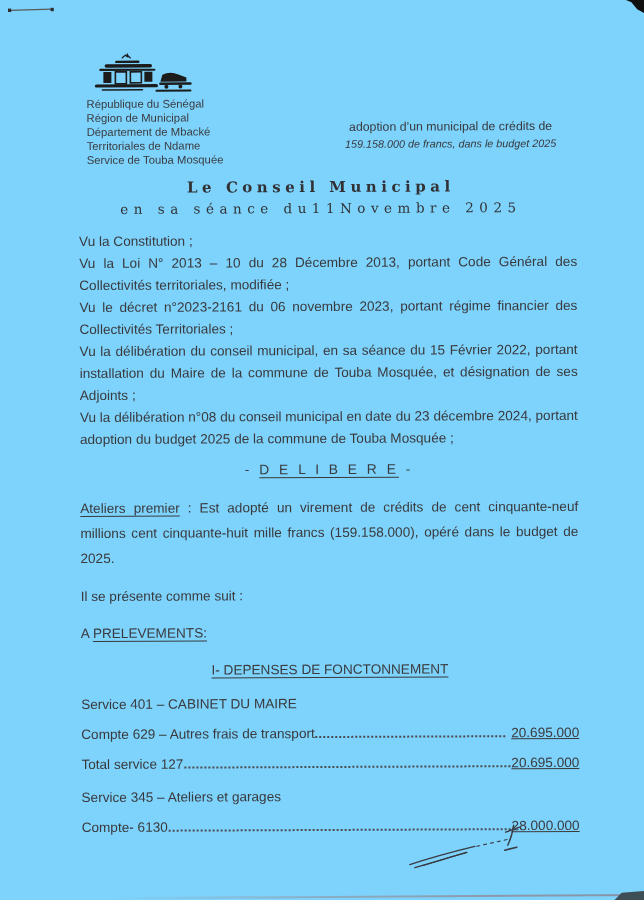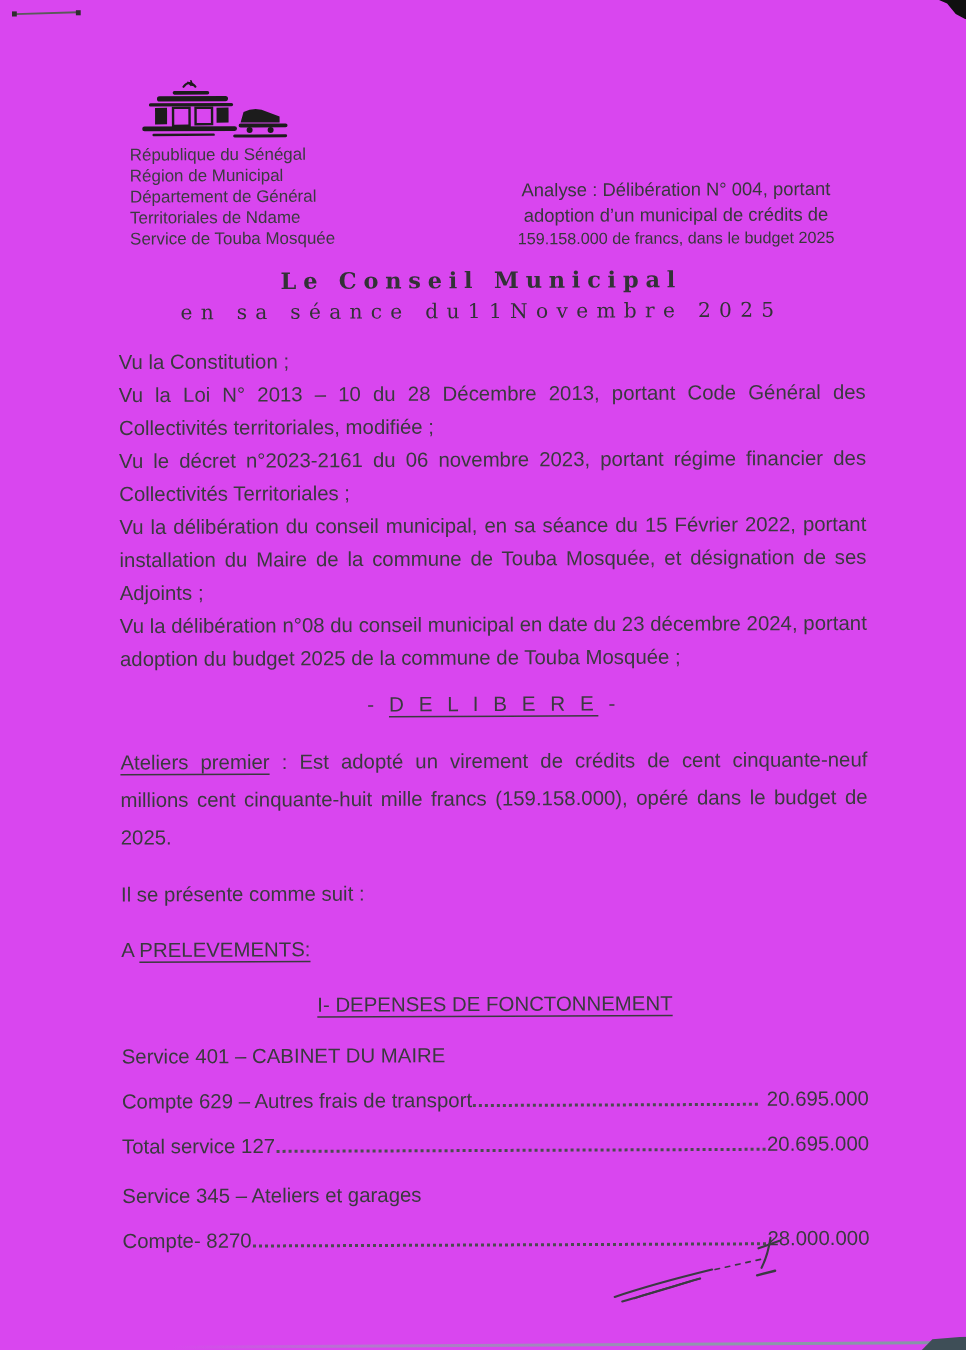--- a/index.html
+++ b/index.html
@@ -4,21 +4,21 @@
 <style>
   html, body { margin:0; padding:0; }
   body {
     width:644px; height:900px;
     background:#f2f2f2;
     font-family:"Liberation Sans", sans-serif;
   }
   .sheet {
     position:relative;
     width:644px; height:900px;
-    background:#d946ef;
+    background:#7dd3fc;
     overflow:hidden;
     color:#3a3a3e;
   }
   .tilt { position:absolute; inset:0; transform:rotate(-0.25deg); }
 
   
   .art-topleft { position:absolute; left:7px; top:0; }
   .art-topright {
     position:absolute; right:0; top:0; width:18px; height:13px;
     background:#101010;
@@ -37,21 +37,21 @@
   }
 
   
   .header-left { position:absolute; left:88px; top:52px; }
   .emblem { display:block; }
   .gov-lines { margin-top:1px; font-size:11.3px; line-height:13.9px; color:#3b3b3f; }
   .analyse {
     position:absolute; left:338px; top:119px; width:228px;
     text-align:center; font-size:12.3px; line-height:16.5px; color:#38383c;
   }
-  .analyse .small { font-size:10.8px; }
+  .analyse .small { font-size:10.8px;font-style:italic; }
 
   
   .title-block { position:absolute; left:0; width:100%; top:178px; text-align:center; color:#323236; }
   .title-main {
     font-family:"DejaVu Serif", serif; font-size:15px; font-weight:700;
     letter-spacing:4.5px; margin:0;
   }
   .title-sub {
     font-family:"DejaVu Serif", serif; font-size:13.5px; font-weight:400;
     letter-spacing:5.5px; margin:4px 0 0 0;
@@ -71,21 +71,21 @@
   .article { margin-top:14px !important; line-height:25px; }
   .intro   { margin-top:15px !important; text-align:left; }
   .section-a { margin-top:15px !important; text-align:left; }
   .section-i { margin-top:15px !important; text-align:center; }
   .budget { margin-top:4px; }
   .brow { display:flex; align-items:baseline; line-height:21px; text-align:left; }
   .brow.service { margin-top:12px; }
   .brow.leader  { margin-top:9px; }
   .dots { flex:1 1 auto; border-bottom:2.2px dotted #4b4b50; margin:0 1px 4px 1px; }
   .dots.gap { margin-right:6px; }
-  .amount { white-space:nowrap; }
+  .amount { white-space:nowrap;text-decoration:underline; }
 
   
   .signature { position:absolute; left:403px; top:820px; }
 </style>
 </head>
 <body>
 
 <div class="sheet">
 
   <div class="art-topleft">
@@ -121,28 +121,27 @@
 
         <path d="M76 22 q8 -4 16 0 l8 3 v4 h-26 z" fill="#1c1c1c" stroke="none"></path>
         <path d="M74 31 h30" stroke-width="2.6"></path>
         <circle cx="80" cy="34" r="2" fill="#1c1c1c" stroke="none"></circle>
         <circle cx="94" cy="34" r="2" fill="#1c1c1c" stroke="none"></circle>
         <path d="M70 38 h34" stroke-width="2"></path>
       </svg>
       <div class="gov-lines">
         <div>République du Sénégal</div>
         <div>Région de Municipal</div>
-        <div>Département de Général</div>
+        <div>Département de Mbacké</div>
         <div>Territoriales de Ndame</div>
         <div>Service de Touba Mosquée</div>
       </div>
     </div>
 
     <div class="analyse">
-      <div>Analyse : Délibération N° 004, portant</div>
       <div>adoption d’un municipal de crédits de</div>
       <div class="small">159.158.000 de francs, dans le budget 2025</div>
     </div>
 
     <div class="title-block">
       <p class="title-main">Le Conseil Municipal</p>
       <p class="title-sub">en sa séance du11Novembre 2025</p>
     </div>
 
     <div class="bodytext">
@@ -174,21 +173,21 @@
         </div>
         <div class="brow leader">
           <span>Total service 127</span>
             <span class="dots"></span>
             <span class="amount">20.695.000</span>
         </div>
         <div class="brow service">
           <span>Service 345 – Ateliers et garages</span>
         </div>
         <div class="brow leader">
-          <span>Compte- 8270</span>
+          <span>Compte- 6130</span>
             <span class="dots"></span>
             <span class="amount">28.000.000</span>
         </div>
       </div>
     </div>
 
     <div class="signature">
       <svg width="130" height="55" viewBox="0 0 130 55" fill="none" stroke="#3a3a42" stroke-width="1.4" stroke-linecap="round">
         <path d="M5 45 C20 40 45 33 70 27"></path>
         <path d="M10 48 C28 43 48 37 62 33"></path>

